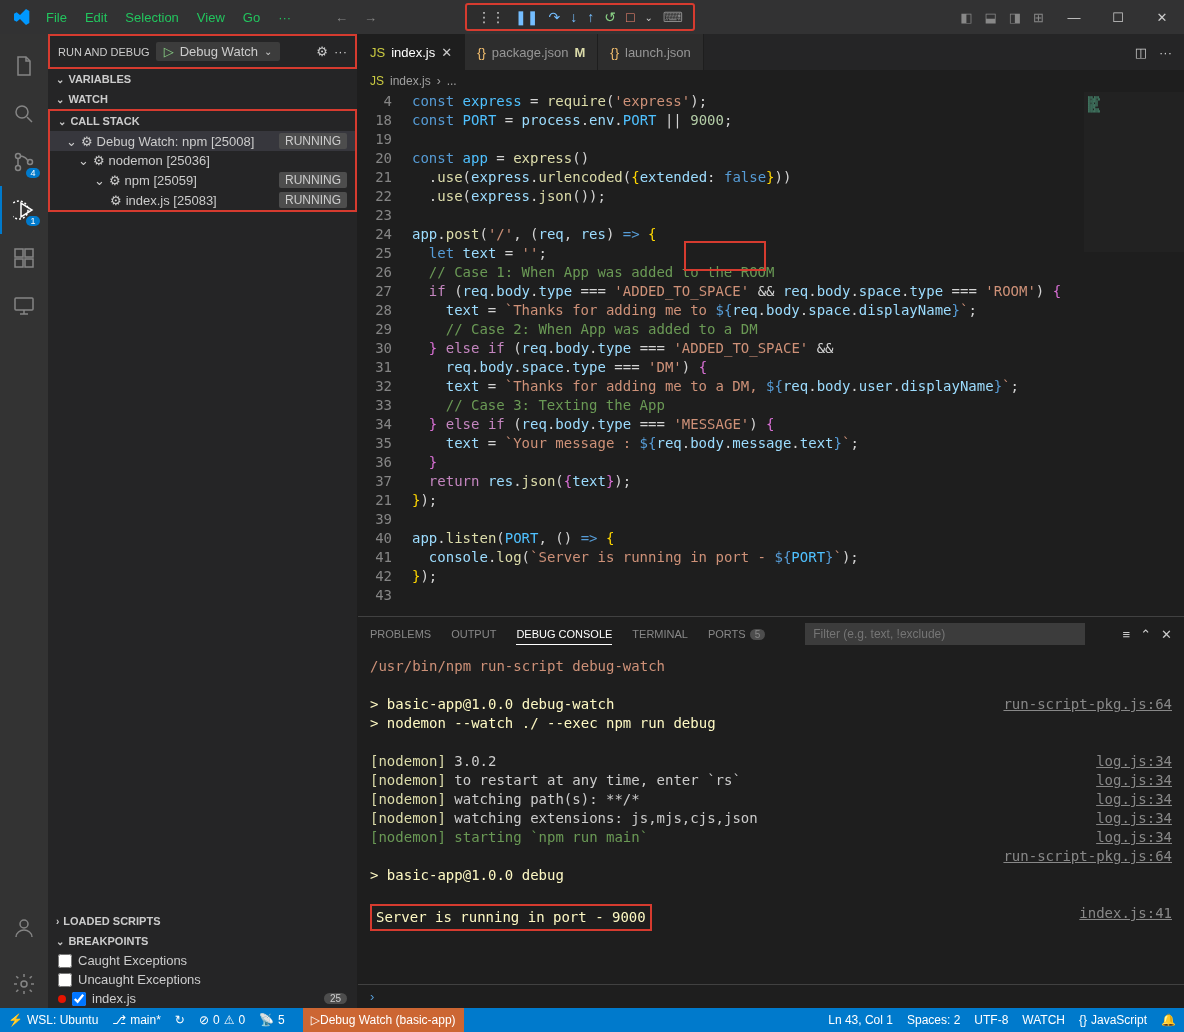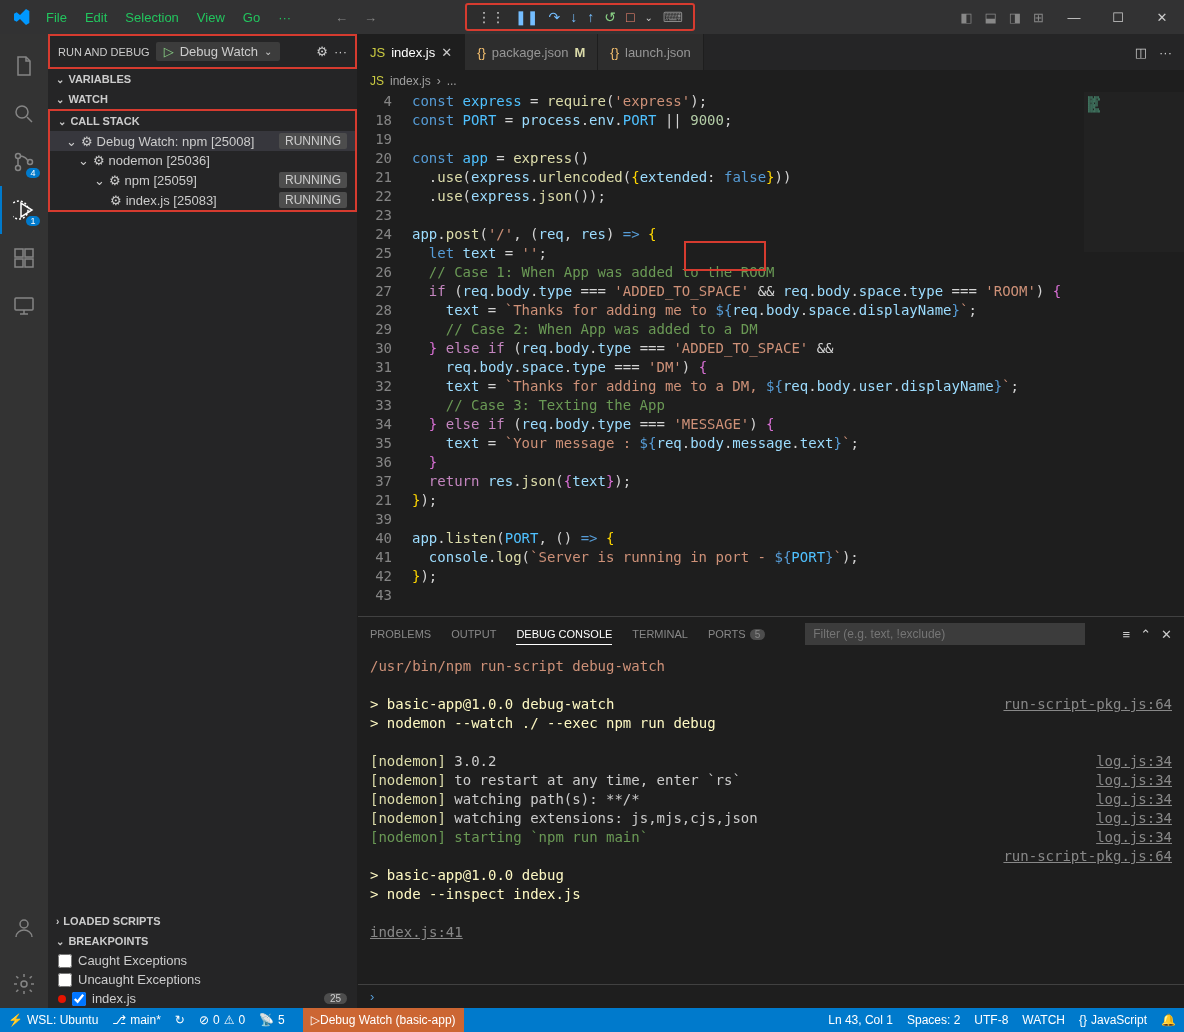--- a/index.html
+++ b/index.html
@@ -413,26 +413,24 @@
             <span class="loc">log.js:34</span>
           </div>
           <div class="line">
             <span class="msg ">&nbsp;</span>
             <span class="loc">run-script-pkg.js:64</span>
           </div>
           <div class="line">
             <span class="msg c-blue">&gt; basic-app@1.0.0 debug</span>
           </div>
           <div class="line">
-            <span class="msg c-blue">&gt; node --inspect index.js</span>
-          </div>
-          <div class="line">
             <span class="msg ">&nbsp;</span>
           </div>
           <div class="line">
+            <span class="msg "><span class="server-msg-box c-blue">Server is running in port - 9000</span></span>
             <span class="loc">index.js:41</span>
           </div>
         </div>
       <div class="console-prompt">›</div>
     </div>
   </div>
 </div>
 
 <div class="status-bar">
   <span class="sb-item">⚡<span>WSL: Ubuntu</span></span>

